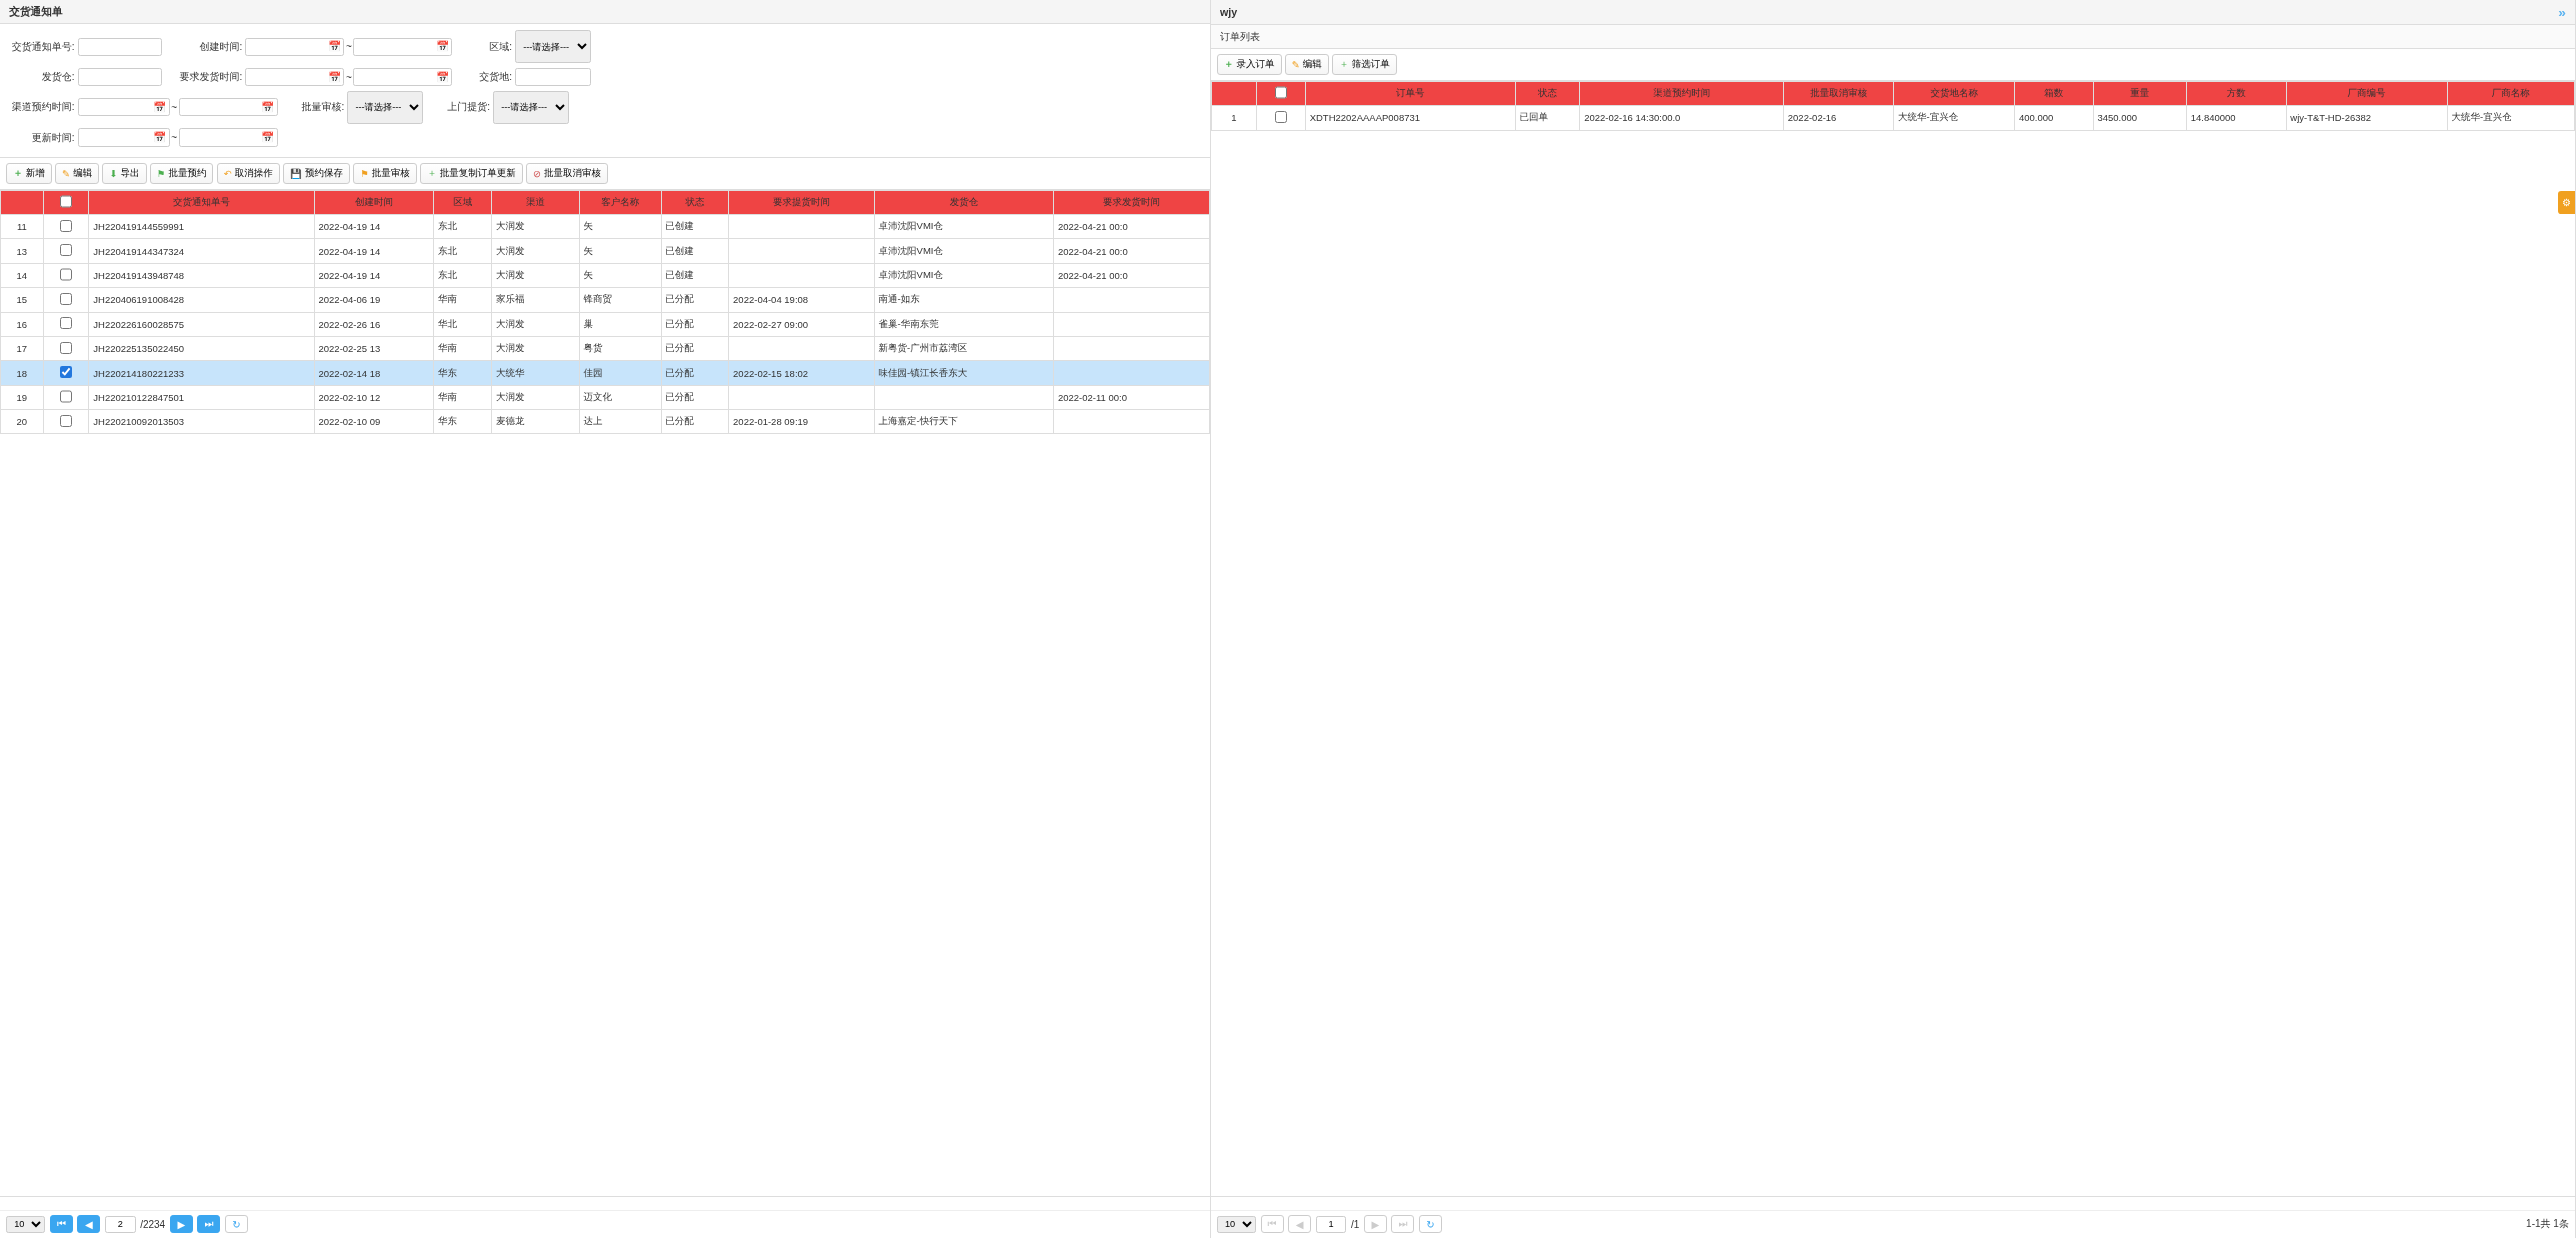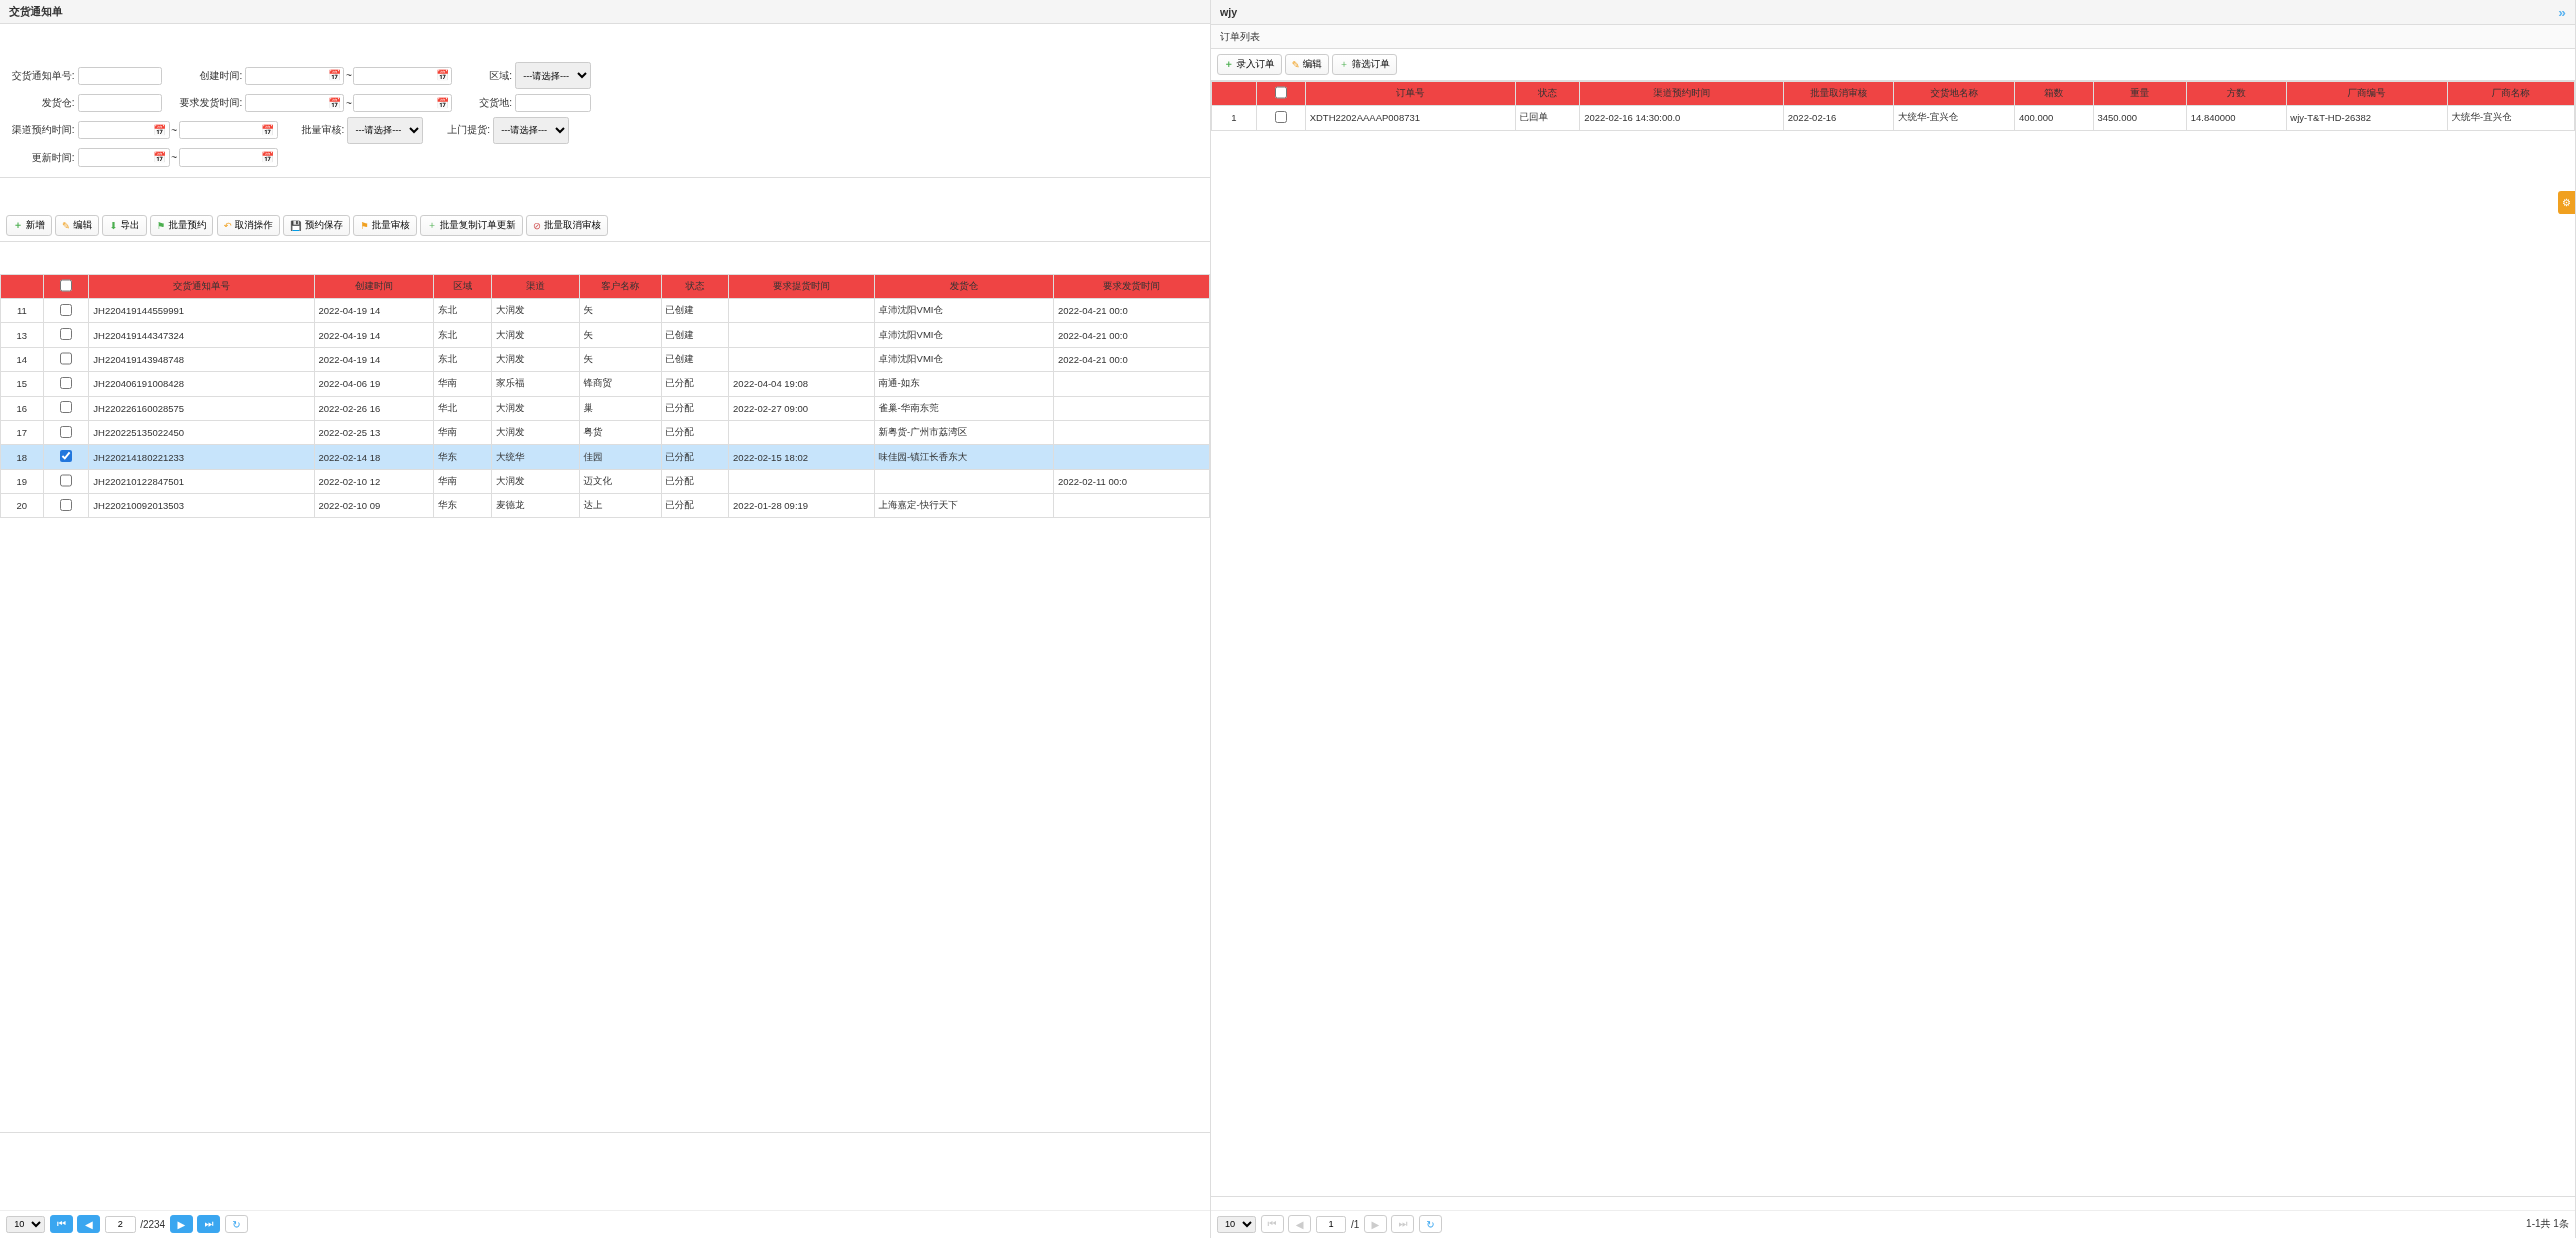--- a/index.html
+++ b/index.html
@@ -1,30 +1,30 @@
 <!DOCTYPE html>
 <html style="font-size:12.2px"><head>
   <meta charset="utf-8">
   <style>
     * { margin: 0; padding: 0; box-sizing: border-box; }
     body { font-family: "Microsoft YaHei", Arial, sans-serif; font-size: 10px; color: #333; background: #fff; overflow: hidden; }
     .app { display: flex; width: 100vw; height: 100vh; }
     .panel { display: flex; flex-direction: column; border-right: 0.8px solid #ddd; }
-    .panel-left { width: 47%; min-width: 565px; gap: 32px; }
+    .panel-left { width: 47%; min-width: 565px; }
     .panel-right { flex: 1; position: relative; }
     .panel-header { background: #f5f5f5; border-bottom: 0.8px solid #ddd; padding: 4.6px 9.2px; font-weight: bold; font-size: 10.7px; display: flex; justify-content: space-between; align-items: center; }
     .panel-subheader { background: #fafafa; border-bottom: 0.8px solid #ddd; padding: 4.6px 9.2px; font-size: 10px; }
     .collapse-btn { color: #5bb3f0; cursor: pointer; font-size: 13.7px; }
     .filter-area { padding: 6.1px 7.6px; border-bottom: 0.8px solid #ddd; }
     .filter-row { display: flex; align-items: center; margin-bottom: 4.6px; }
     .filter-group { display: flex; align-items: center; margin-right: 13.7px; }
     .filter-label { text-align: right; width: 67px; margin-right: 3.1px; color: #333; font-size: 10px; white-space: nowrap; }
     .filter-input { border: 0.8px solid #ccc; height: 18.3px; padding: 1.5px 4.6px; border-radius: 2.3px; width: 84px; font-size: 9.2px; }
     .filter-date { width: 99px; }
-    .filter-select { border: 0.8px solid #ccc; height: 27px; padding: 1.5px 3.1px; border-radius: 2.3px; width: 76px; font-size: 9.2px; }
+    .filter-select { border: 0.8px solid #ccc; height: 33px; padding: 1.5px 3.1px; border-radius: 2.3px; width: 76px; font-size: 9.2px; }
     .date-wrap { position: relative; display: inline-flex; align-items: center; }
     .date-wrap .cal-icon { position: absolute; right: 3.1px; color: #89b0cf; pointer-events: none; font-size: 10.7px; }
     .sep { margin: 0 1.5px; }
     .toolbar { padding: 4.6px 6.1px; border-bottom: 0.8px solid #ddd; display: flex; flex-wrap: wrap; gap: 3.1px; }
     .btn { display: inline-flex; align-items: center; gap: 3.1px; border: 0.8px solid #ccc; border-radius: 3.1px; padding: 3.1px 6.1px; background: linear-gradient(#fff,#f5f5f5); cursor: pointer; font-size: 9.5px; white-space: nowrap; }
     .icon-add { color: #4caf50; font-weight: bold; }
     .icon-edit { color: #f0a020; }
     .icon-export { color: #4caf50; }
     .icon-flag { color: #4caf50; }
     .icon-cancel { color: #f0a020; }

